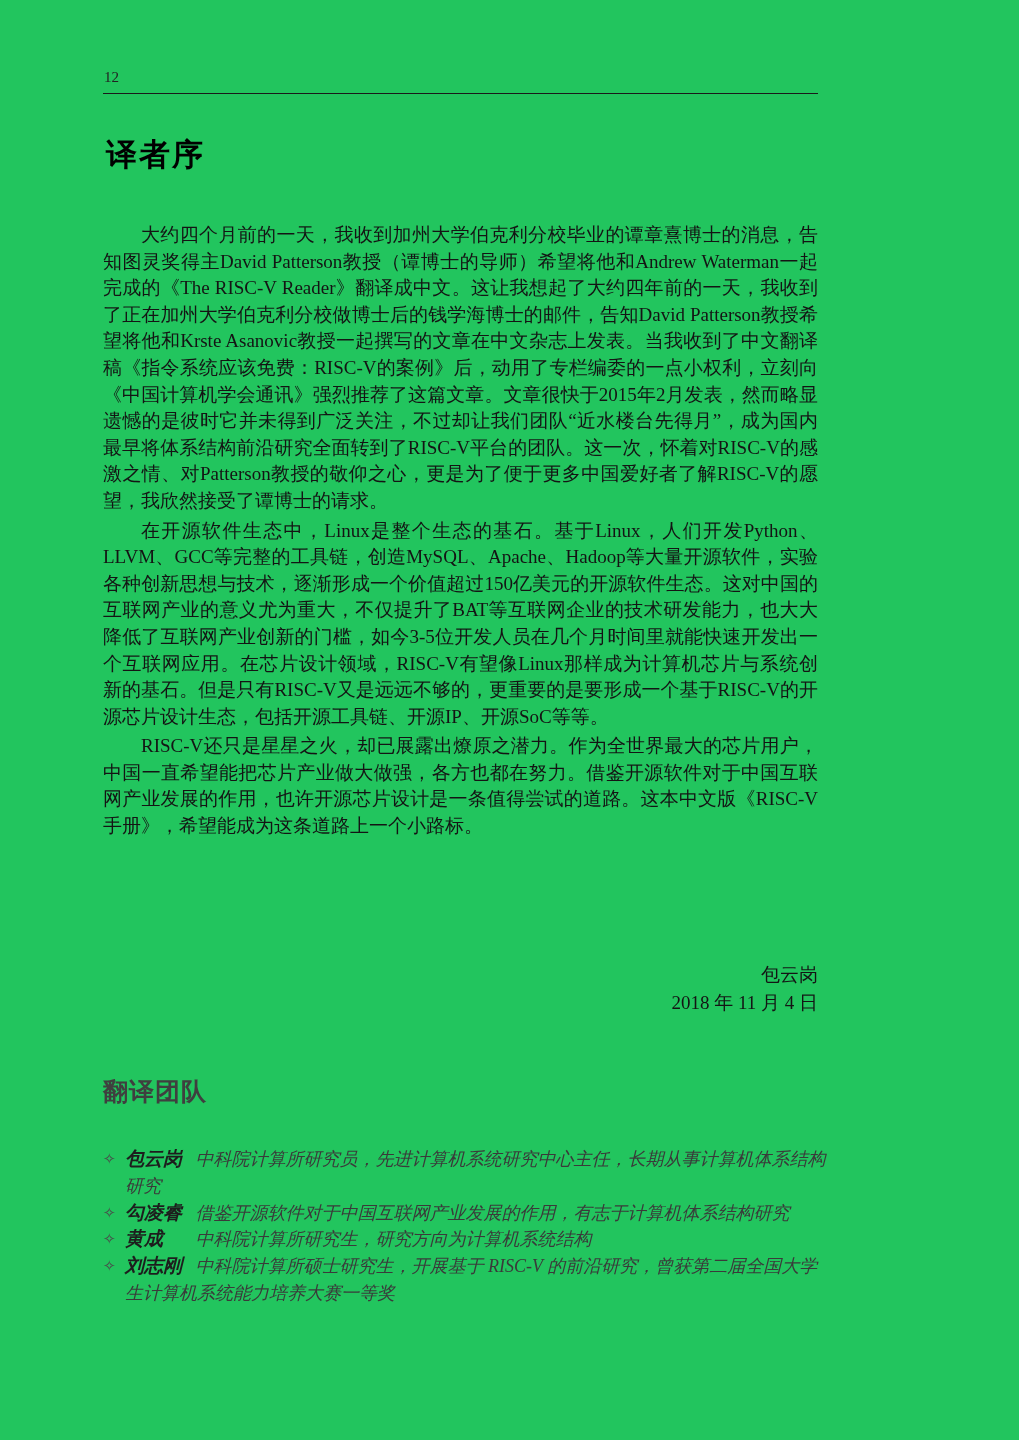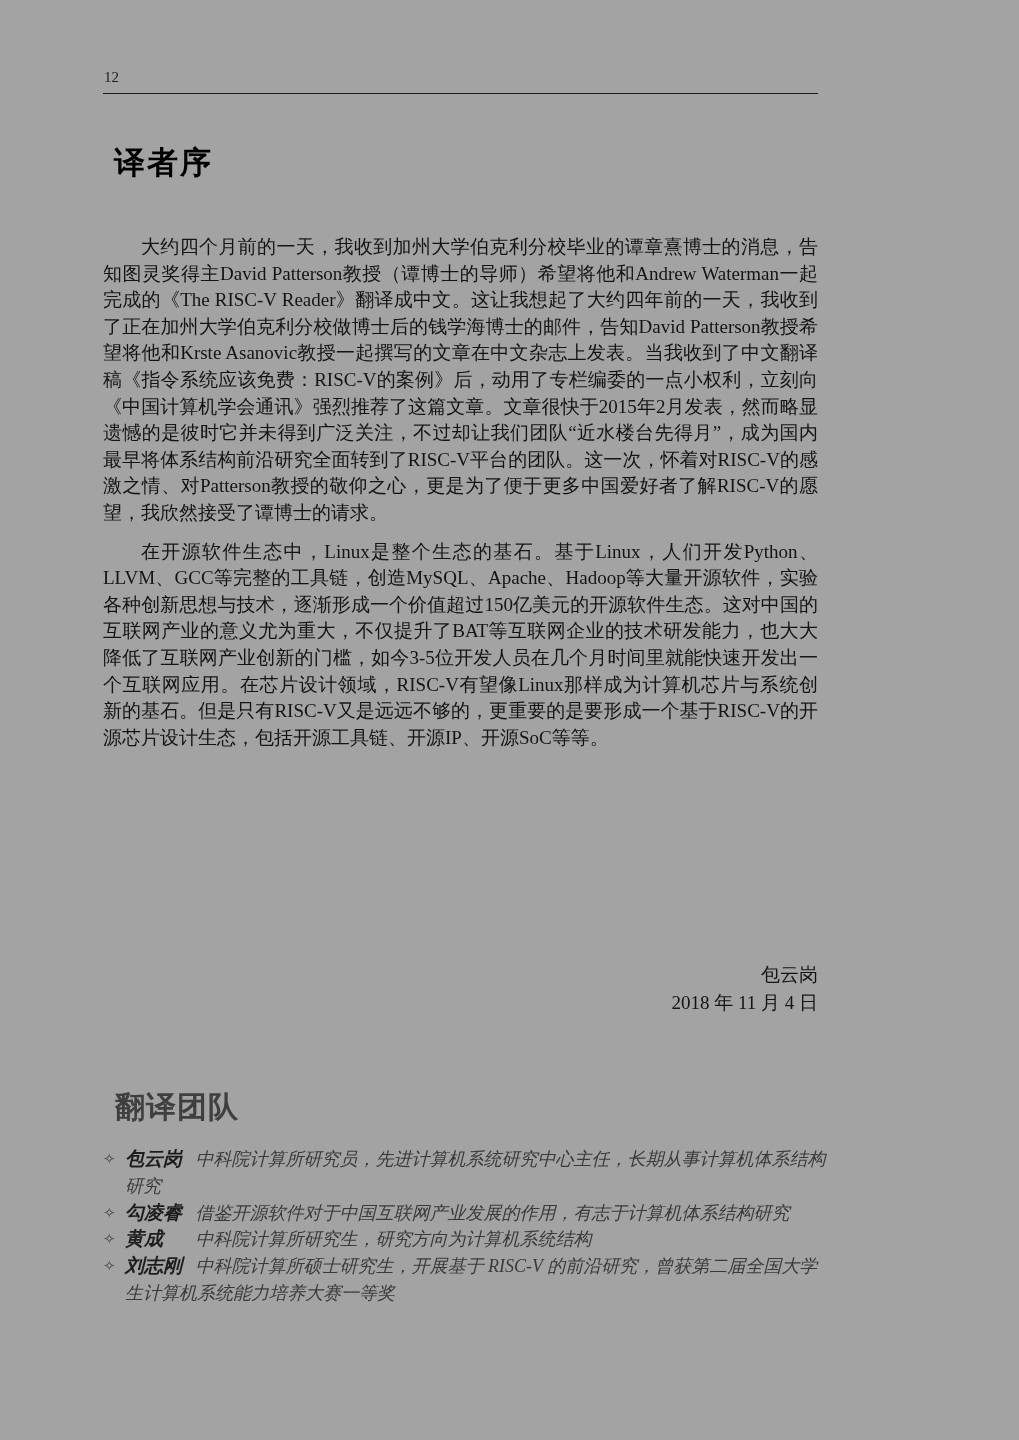--- a/index.html
+++ b/index.html
@@ -1,56 +1,56 @@
 <!DOCTYPE html>
 <html><head>
 <meta charset="utf-8">
 <style>
   html,body{margin:0;padding:0;background:#ffffff;}
   body{
     width:1019px;height:1440px;position:relative;overflow:hidden;
     font-family:"Liberation Serif","DejaVu Serif",serif;
     color:#141414;
   }
-  .page{position:absolute;inset:0;background:#a3a3a3;}
+  .page{position:absolute;inset:0;background:#22c55e;}
 
   .page-number{
     position:absolute;left:104px;top:70px;
     font-size:15px;line-height:1;color:#222;
   }
   .head-rule{
     position:absolute;left:103px;top:93px;width:715px;height:0;
     border-top:1.6px solid #1a1a1a;
   }
   .doc-title{
-    position:absolute;left:102px;top:133px;margin:12px;
+    position:absolute;left:102px;top:133px;margin:4px;
     font-family:"Liberation Sans","DejaVu Sans",sans-serif;
     font-weight:bold;font-size:31px;line-height:1.15;color:#000;
     letter-spacing:2px;
   }
 
   .body-text{
     position:absolute;left:103px;top:222px;width:715px;
   }
   .body-text p{
-    margin:12px 0 3px 0;
+    margin:0 0 3px 0;
     font-size:19px;line-height:26.6px;
     text-align:justify;text-indent:2em;
     color:#141414;
   }
 
   .signature{
     position:absolute;left:103px;top:961px;width:715px;
     text-align:right;font-size:19px;line-height:28px;color:#141414;
   }
 
   .team-heading{
-    position:absolute;left:103px;top:1078px;margin:12px;
+    position:absolute;left:103px;top:1078px;margin:0;
     font-family:"Liberation Sans","DejaVu Sans",sans-serif;
-    font-weight:bold;font-size:30px;line-height:1.1;color:#3f3f3f;
+    font-weight:bold;font-size:25px;line-height:1.1;color:#3f3f3f;
     letter-spacing:1px;
   }
 
   .team-list{
     position:absolute;left:103px;top:1146px;width:728px;
     list-style:none;margin:0;padding:0;
   }
   .team-list li{
     display:flex;align-items:flex-start;
     font-size:18px;line-height:26.8px;
@@ -74,20 +74,21 @@
 <div class="page">
 
   <div class="page-number">12</div>
   <div class="head-rule"></div>
 
   <h1 class="doc-title">译者序</h1>
 
   <div class="body-text">
     <p>大约四个月前的一天，我收到加州大学伯克利分校毕业的谭章熹博士的消息，告知图灵奖得主David Patterson教授（谭博士的导师）希望将他和Andrew Waterman一起完成的《The RISC-V Reader》翻译成中文。这让我想起了大约四年前的一天，我收到了正在加州大学伯克利分校做博士后的钱学海博士的邮件，告知David Patterson教授希望将他和Krste Asanovic教授一起撰写的文章在中文杂志上发表。当我收到了中文翻译稿《指令系统应该免费：RISC-V的案例》后，动用了专栏编委的一点小权利，立刻向《中国计算机学会通讯》强烈推荐了这篇文章。文章很快于2015年2月发表，然而略显遗憾的是彼时它并未得到广泛关注，不过却让我们团队“近水楼台先得月”，成为国内最早将体系结构前沿研究全面转到了RISC-V平台的团队。这一次，怀着对RISC-V的感激之情、对Patterson教授的敬仰之心，更是为了便于更多中国爱好者了解RISC-V的愿望，我欣然接受了谭博士的请求。</p>
     <p>在开源软件生态中，Linux是整个生态的基石。基于Linux，人们开发Python、LLVM、GCC等完整的工具链，创造MySQL、Apache、Hadoop等大量开源软件，实验各种创新思想与技术，逐渐形成一个价值超过150亿美元的开源软件生态。这对中国的互联网产业的意义尤为重大，不仅提升了BAT等互联网企业的技术研发能力，也大大降低了互联网产业创新的门槛，如今3-5位开发人员在几个月时间里就能快速开发出一个互联网应用。在芯片设计领域，RISC-V有望像Linux那样成为计算机芯片与系统创新的基石。但是只有RISC-V又是远远不够的，更重要的是要形成一个基于RISC-V的开源芯片设计生态，包括开源工具链、开源IP、开源SoC等等。</p>
+    <p>RISC-V还只是星星之火，却已展露出燎原之潜力。作为全世界最大的芯片用户，中国一直希望能把芯片产业做大做强，各方也都在努力。借鉴开源软件对于中国互联网产业发展的作用，也许开源芯片设计是一条值得尝试的道路。这本中文版《RISC-V手册》，希望能成为这条道路上一个小路标。</p>
   </div>
 
   <div class="signature">
     <div>包云岗</div>
     <div>2018 年 11 月 4 日</div>
   </div>
 
   <h2 class="team-heading">翻译团队</h2>
 
   <ul class="team-list">

